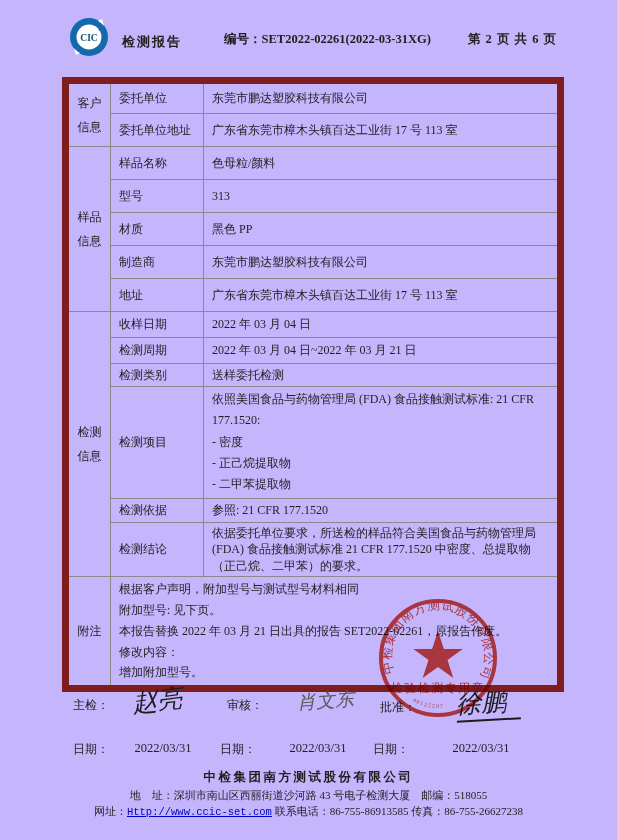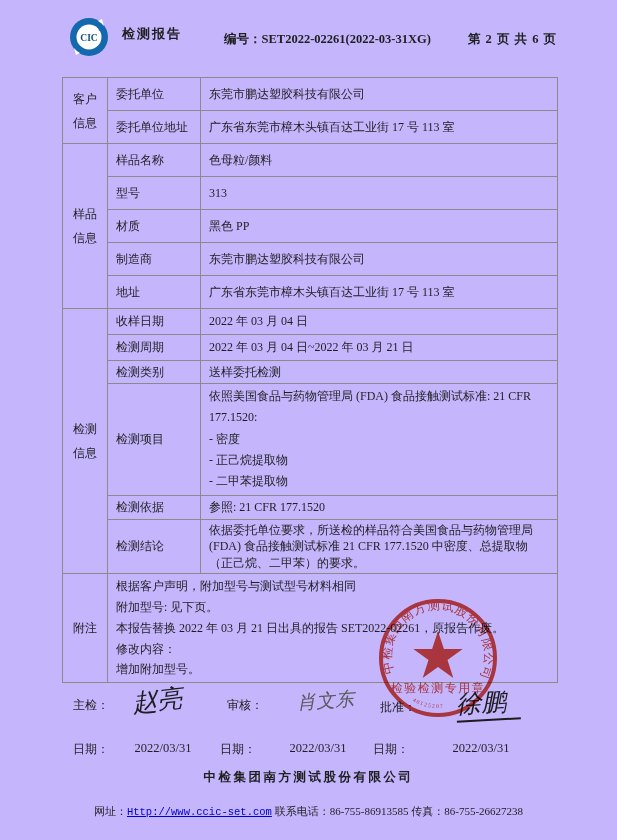--- a/index.html
+++ b/index.html
@@ -1,27 +1,27 @@
 <!DOCTYPE html>
 <html><head>
 <meta charset="utf-8">
 <style>
   html,body{margin:0;padding:0;background:#ffffff;}
   .page{position:relative;width:617px;height:840px;background:#c4b5fd;overflow:hidden;
         font-family:"Liberation Serif","DejaVu Serif",serif;color:#1f1f1f;}
   
   .hdr-logo{position:absolute;left:68px;top:16px;width:42px;height:42px;}
-  .hdr-title{position:absolute;left:122px;top:25px;font-size:13px;font-weight:bold;letter-spacing:2px;}
+  .hdr-title{position:absolute;left:122px;top:33px;font-size:13px;font-weight:bold;letter-spacing:2px;}
   .hdr-no{position:absolute;left:224px;top:31px;font-size:12.5px;font-weight:bold;}
   .hdr-page{position:absolute;left:420px;top:31px;width:137px;text-align:right;font-size:12.5px;font-weight:bold;letter-spacing:1px;}
   
   .tbl-wrap{position:absolute;left:62px;top:77px;width:495px;}
   table.rpt{border-collapse:collapse;width:495px;table-layout:fixed;font-size:12px;}
   table.rpt td{border:1px solid #8a8a8a;padding:2px 8px;vertical-align:middle;}
-  table.rpt{border:1px solid #7f1d1d;}
+  table.rpt{border:7px solid #7f1d1d;}
   td.seclab{text-align:center;white-space:pre-line;line-height:2.0;padding:2px 2px;}
   td.flab{padding-left:9px;}
   td.fval{padding-left:11px;}
   tr.h33{height:33px;}  tr.h26{height:26px;}  tr.h27{height:23px;}
   tr.h89{height:89px;}  tr.h24{height:24px;}  tr.h45{height:45px;} tr.h104{height:104px;}
   .pre{white-space:pre-line;}
   .lh-list{line-height:1.78;}
   .lh-tight{line-height:1.38;padding-top:3px;padding-bottom:3px;}
   .lh-note{line-height:1.73;}
   td.sectop{border-top:1px solid #4f4f4f;}
@@ -169,17 +169,18 @@
     <text font-family="Liberation Serif, serif" fill="#d93a2d">
       <textPath href="#arcTop" startOffset="1" font-size="12.5" letter-spacing="0.8">中检集团南方测试股份有限公司</textPath>
     </text>
     <text x="62" y="95.5" text-anchor="middle" font-size="12" letter-spacing="1.5" font-family="Liberation Serif, serif" fill="#d93a2d">检验检测专用章</text>
     <text font-family="Liberation Serif, serif" fill="#d93a2d">
       <textPath href="#arcBot" startOffset="8" font-size="5.5">4 0 1 2 5 2 0 7</textPath>
     </text>
   </svg>
 
   <div class="ft-company">中检集团南方测试股份有限公司</div>
+  <div class="ft-line2">地　址：深圳市南山区西丽街道沙河路 43 号电子检测大厦　邮编：518055</div>
   <div class="ft-line3">
     <span>网址：</span><a href="#" class="ft-link">Http://www.ccic-set.com</a><span> 联系电话：86-755-86913585 传真：86-755-26627238</span>
   </div>
 
 </div>
 
 </body></html>

